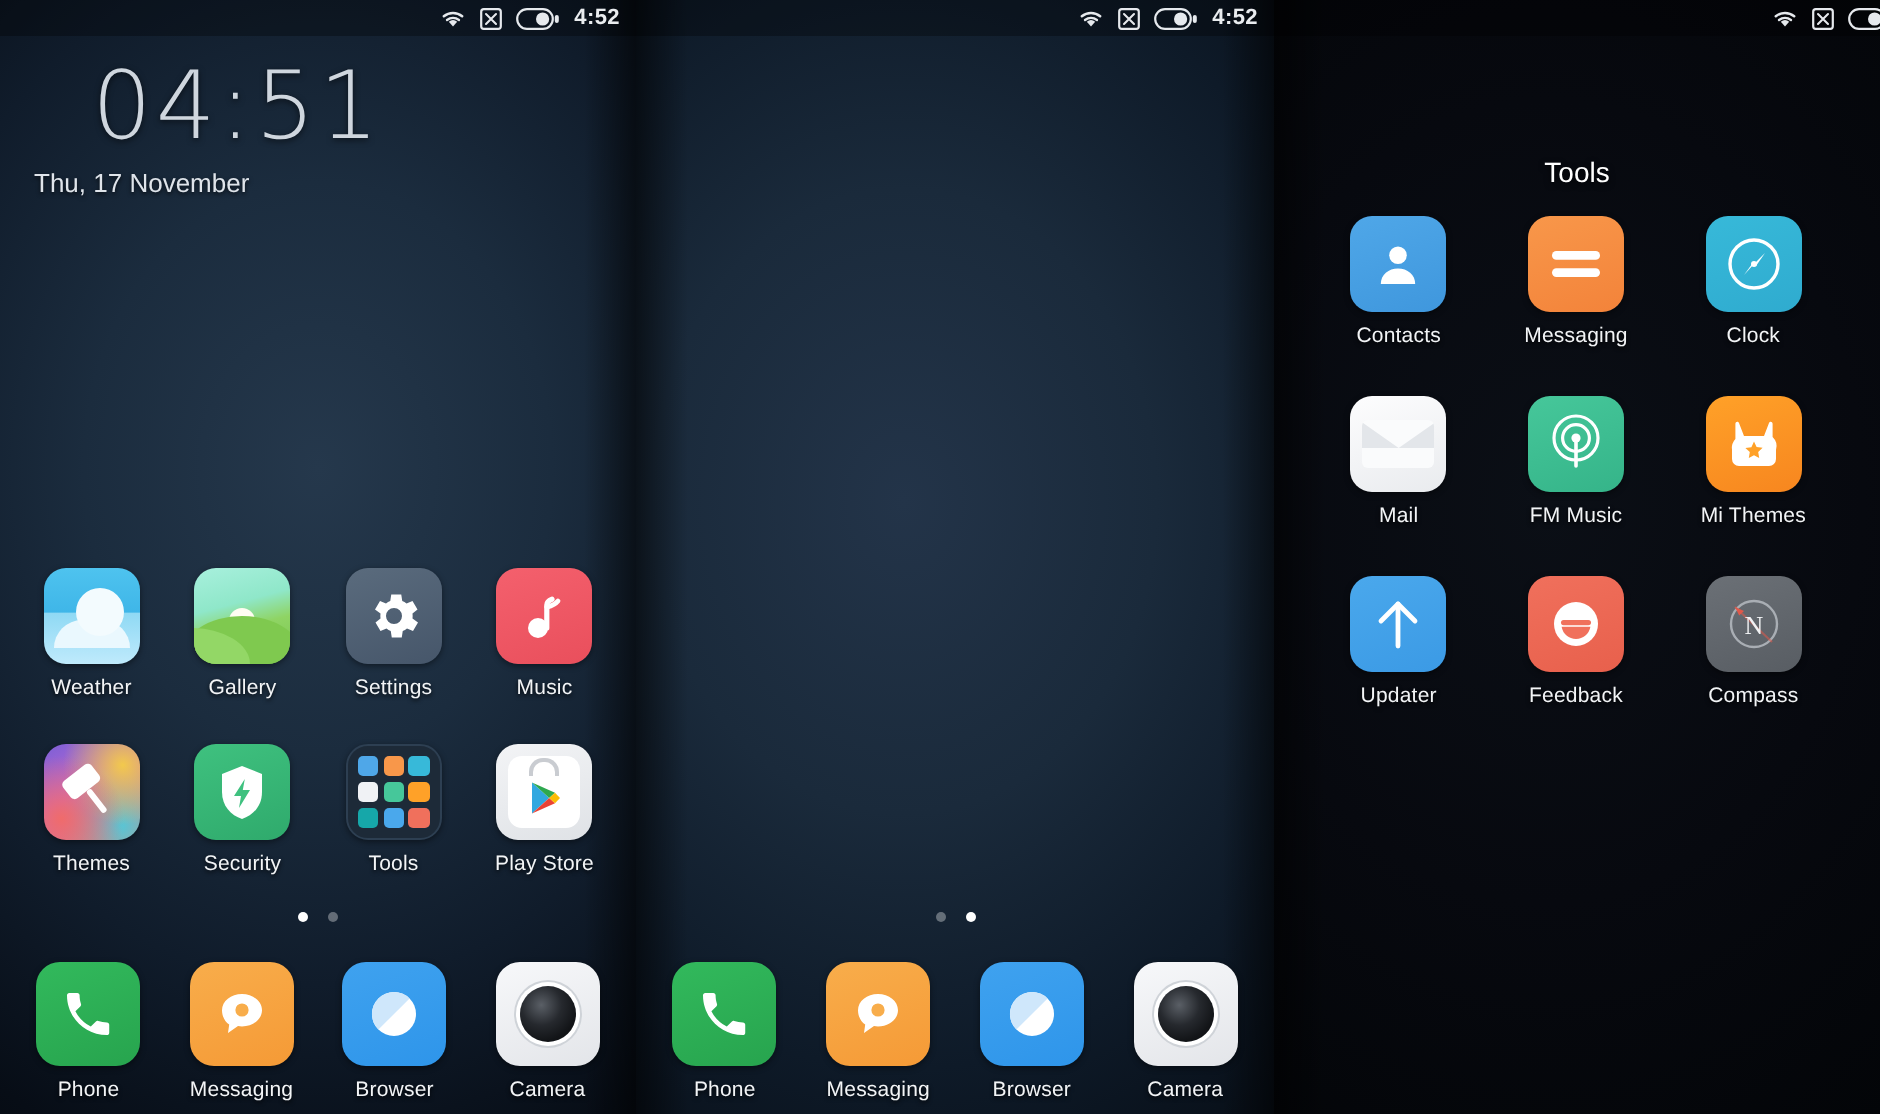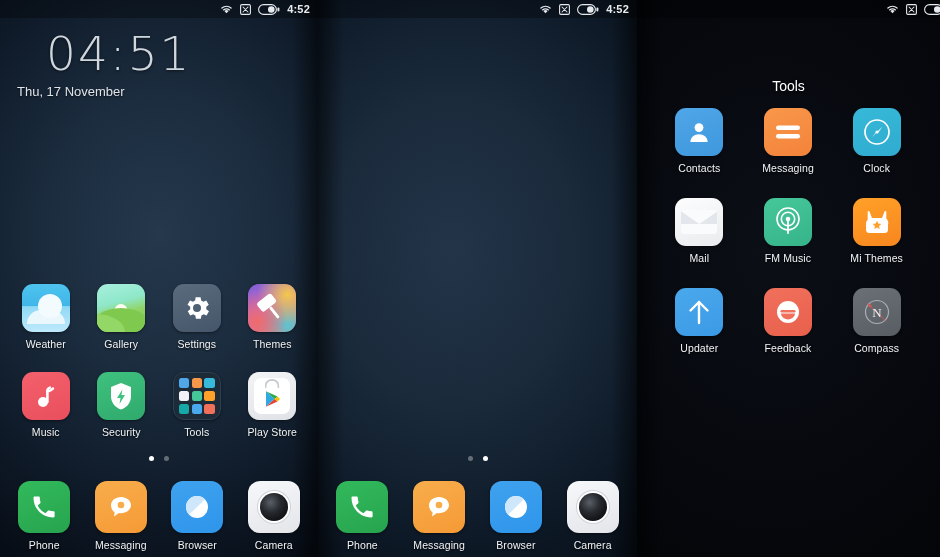--- a/index.html
+++ b/index.html
@@ -230,40 +230,40 @@
       <div class="app">
         <div class="icon i-settings">
           <svg width="30" height="30" viewBox="0 0 24 24" fill="#ffffff">
             <path d="M19.4 13a7.6 7.6 0 0 0 0-2l2-1.6-2-3.4-2.4 1a7.5 7.5 0 0 0-1.7-1l-.4-2.6H10.9l-.4 2.6c-.6.2-1.2.6-1.7 1l-2.4-1-2 3.4L6.6 11a7.6 7.6 0 0 0 0 2l-2 1.6 2 3.4 2.4-1c.5.4 1.1.8 1.7 1l.4 2.6h4l.4-2.6c.6-.2 1.2-.6 1.7-1l2.4 1 2-3.4zM12 15.2A3.2 3.2 0 1 1 12 8.8a3.2 3.2 0 0 1 0 6.4z"></path>
           </svg>
         </div>
         <div class="label">Settings</div>
       </div>
 
       <div class="app">
+        <div class="icon i-music">
+          <svg width="28" height="28" viewBox="0 0 28 28" fill="none">
+            <circle cx="11" cy="20" r="5" fill="#ffffff"></circle>
+            <path d="M15.4 20V8.5c0-1.6 1.3-2.4 2.6-2.9" stroke="#ffffff" stroke-width="2.6" stroke-linecap="round"></path>
+            <path d="M15.4 9.6c2.1-.6 4.4-1.6 5.6-3.1" stroke="#ffffff" stroke-width="2.4" stroke-linecap="round"></path>
+          </svg>
+        </div>
+        <div class="label">Music</div>
+      </div>
+
+      <div class="app">
         <div class="icon i-themes">
           <svg width="34" height="34" viewBox="0 0 34 34">
             <g transform="rotate(-38 17 17)">
               <rect x="7" y="4" width="18" height="11" rx="2.5" fill="#ffffff"></rect>
               <rect x="14.6" y="15" width="3" height="14" rx="1.4" fill="#ffffff"></rect>
             </g>
           </svg>
         </div>
         <div class="label">Themes</div>
-      </div>
-
-      <div class="app">
-        <div class="icon i-music">
-          <svg width="28" height="28" viewBox="0 0 28 28" fill="none">
-            <circle cx="11" cy="20" r="5" fill="#ffffff"></circle>
-            <path d="M15.4 20V8.5c0-1.6 1.3-2.4 2.6-2.9" stroke="#ffffff" stroke-width="2.6" stroke-linecap="round"></path>
-            <path d="M15.4 9.6c2.1-.6 4.4-1.6 5.6-3.1" stroke="#ffffff" stroke-width="2.4" stroke-linecap="round"></path>
-          </svg>
-        </div>
-        <div class="label">Music</div>
       </div>
 
       <div class="app">
         <div class="icon i-security">
           <svg width="28" height="30" viewBox="0 0 28 30">
             <path d="M14 2 4 6v9c0 7 4.4 11.6 10 13.5C19.6 26.6 24 22 24 15V6z" fill="#ffffff"></path>
             <path d="M15.4 8.5 10 17h3.5l-1 6 5.5-9h-3.6z" fill="#3fc17f"></path>
           </svg>
         </div>
         <div class="label">Security</div>

